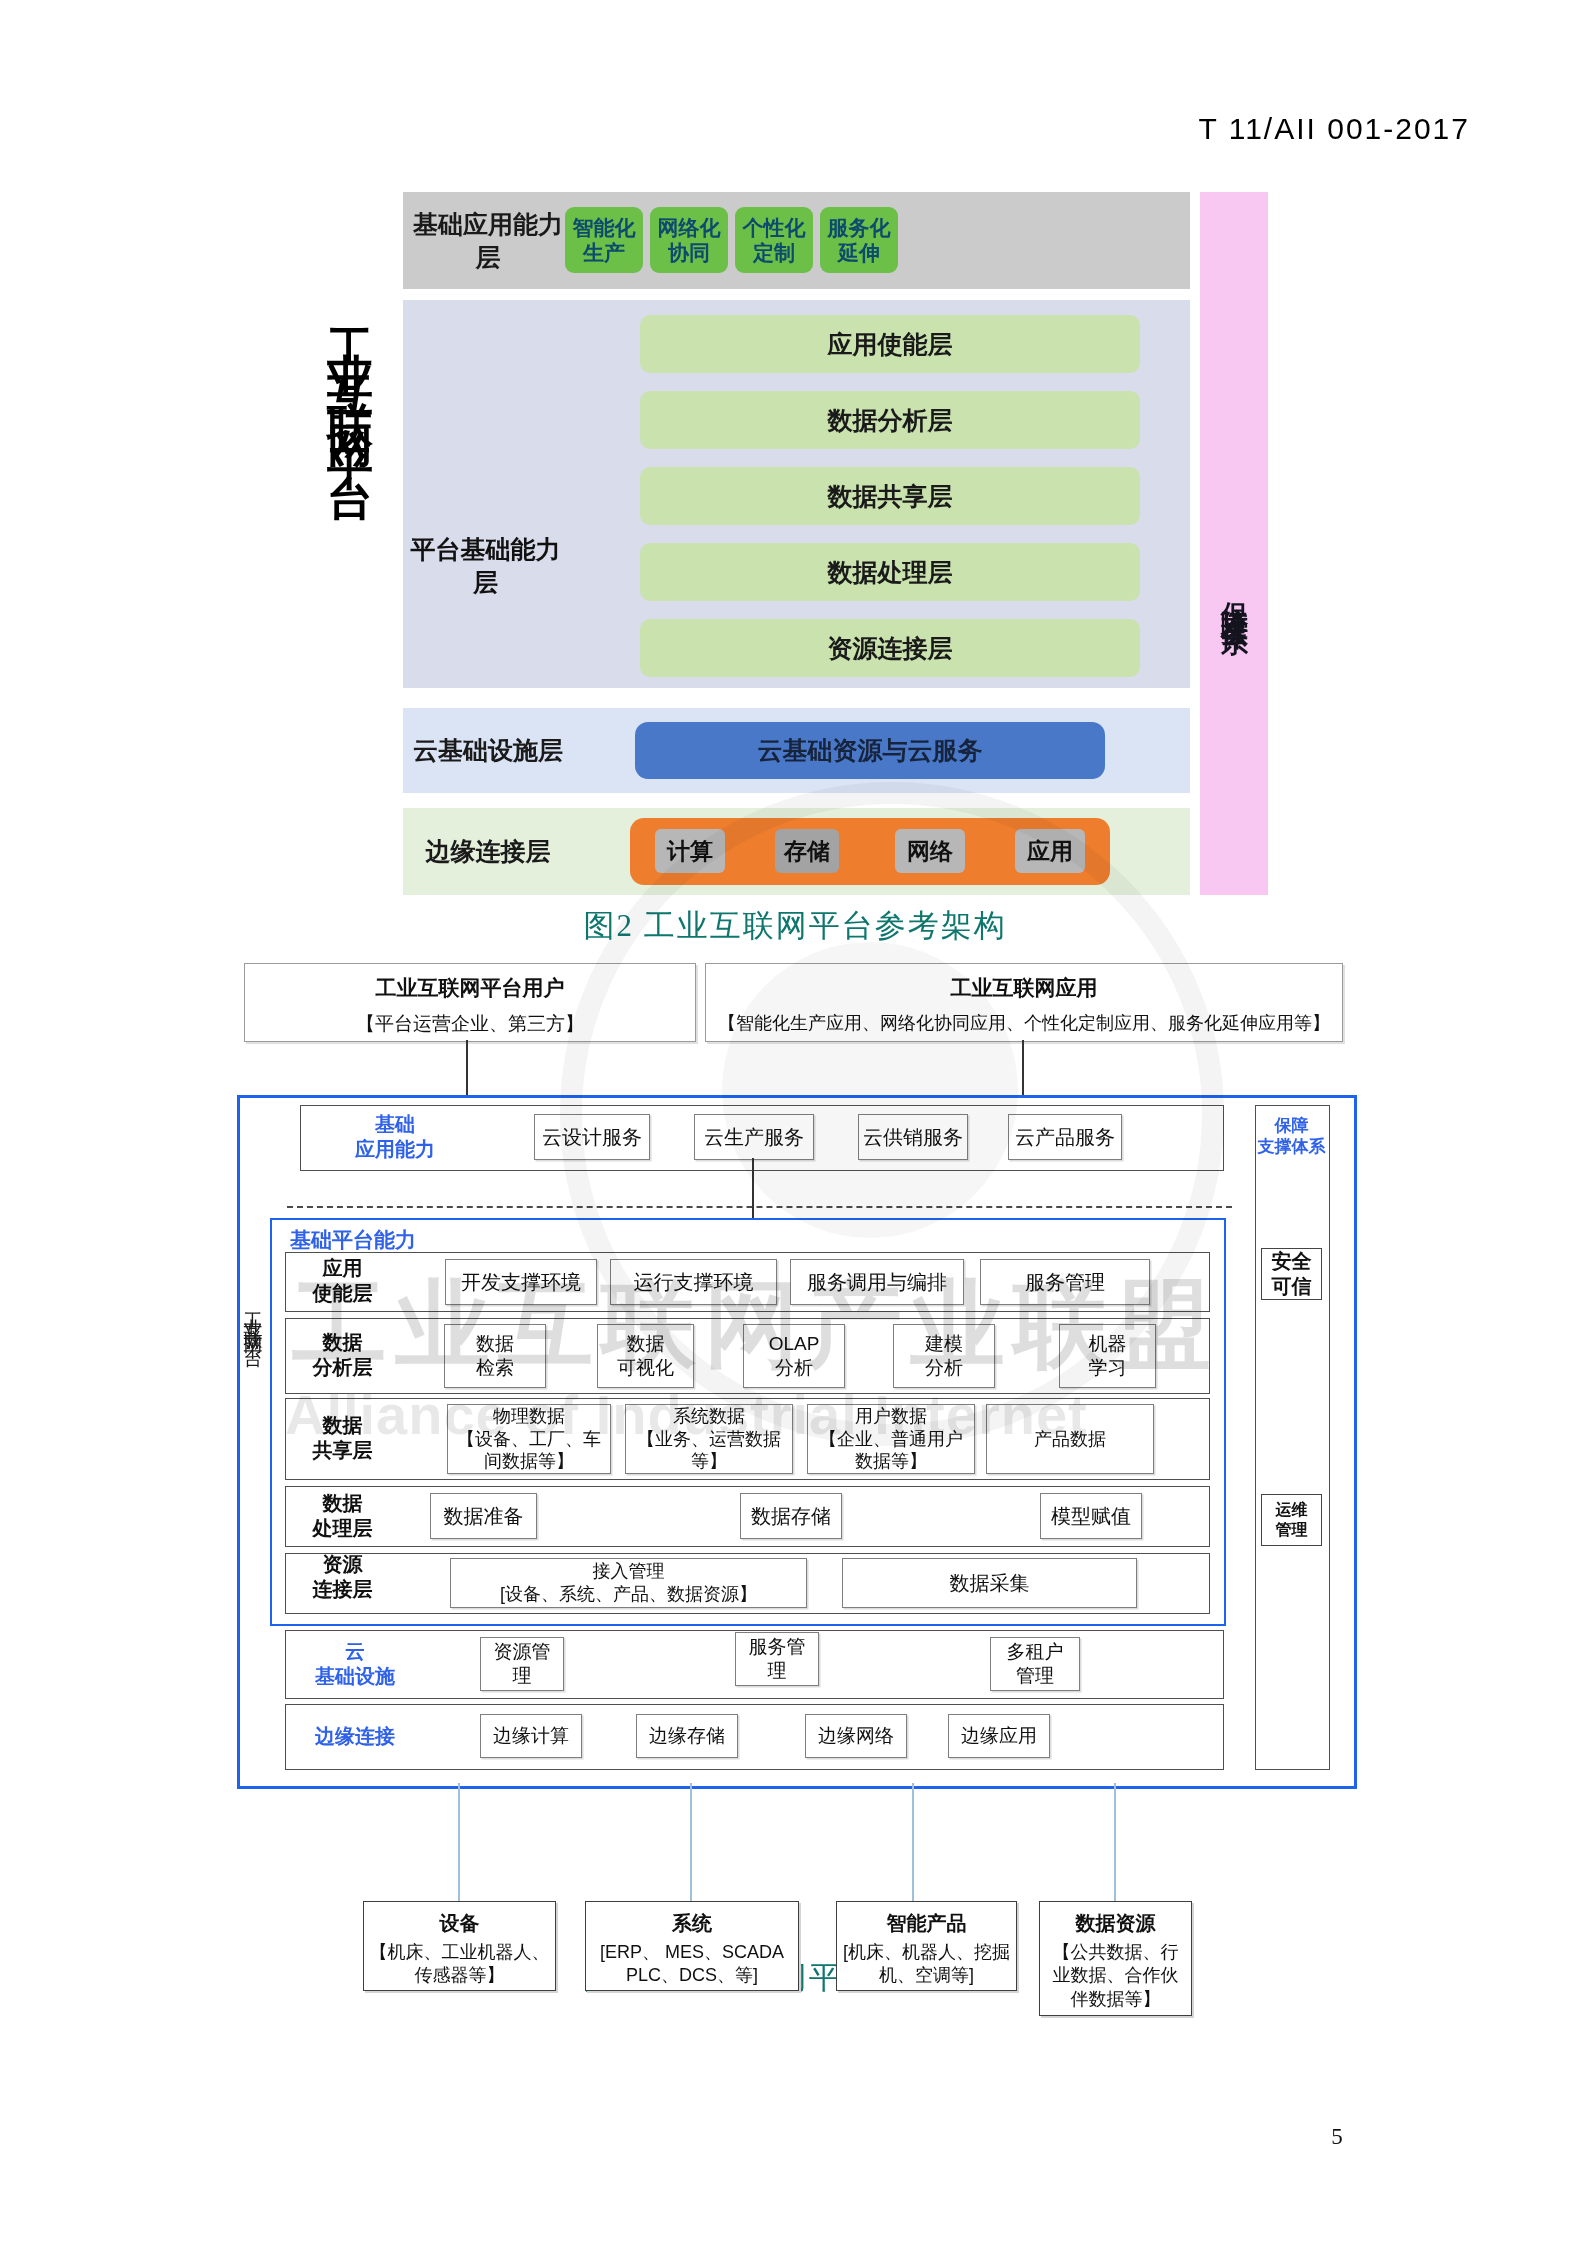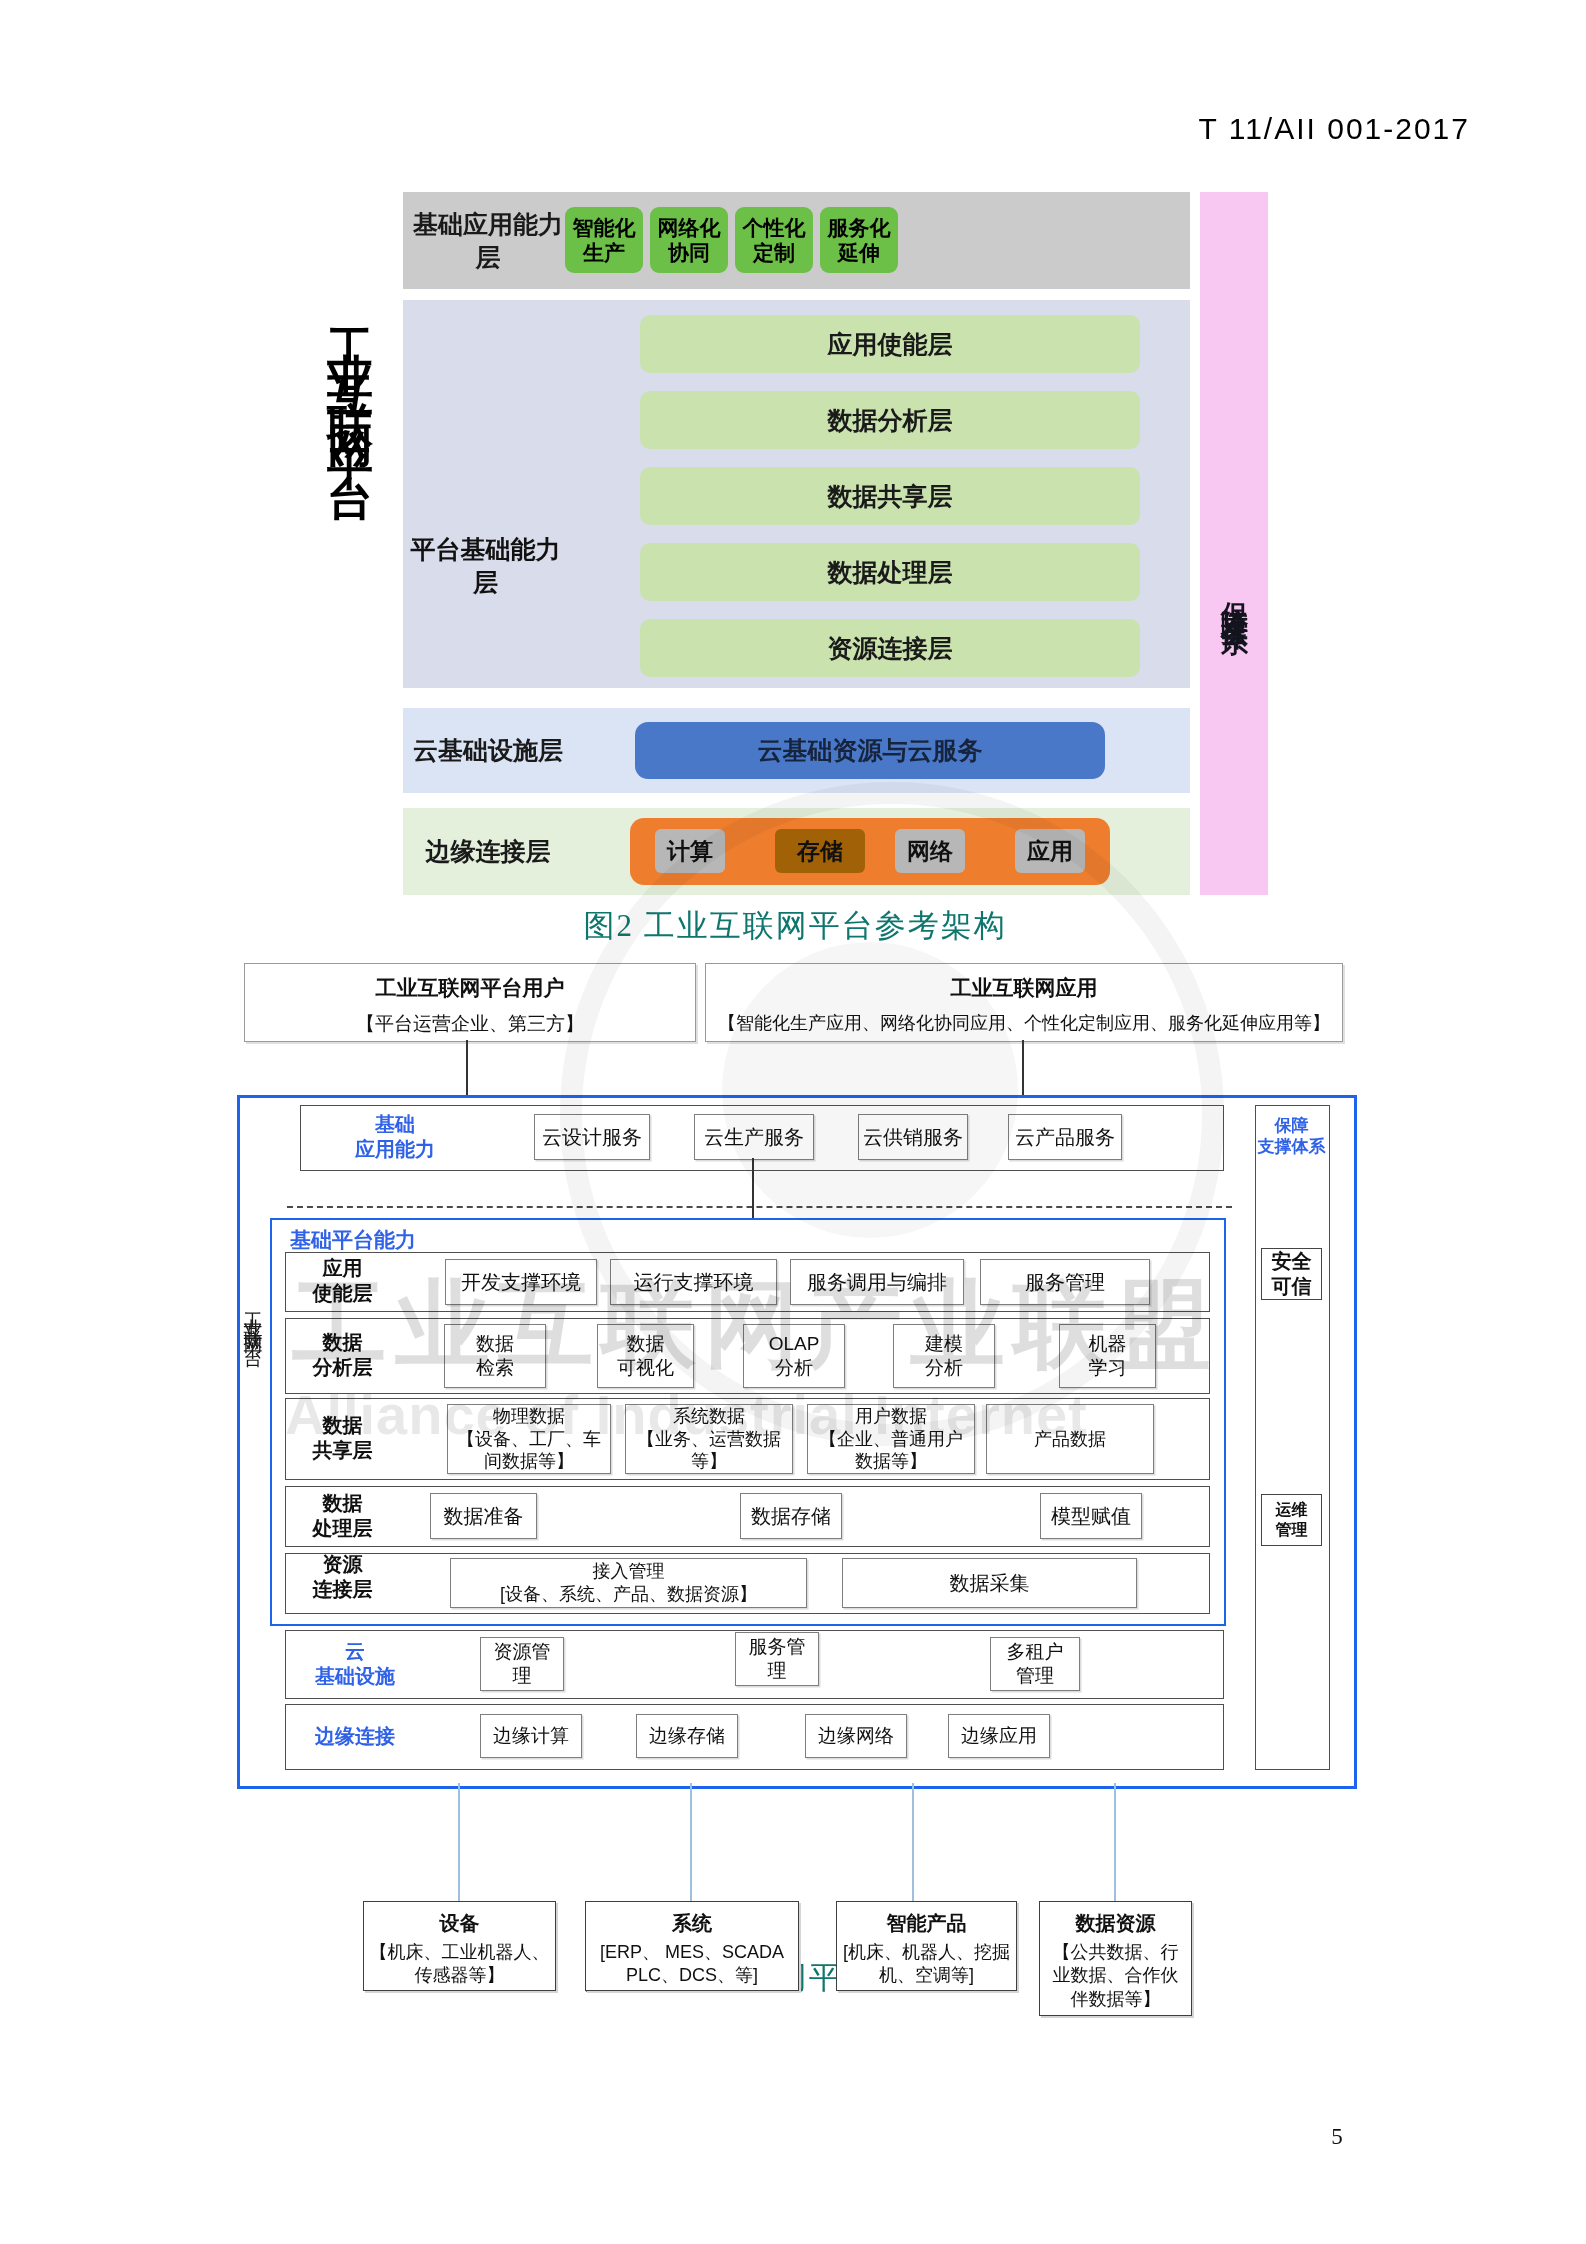--- a/index.html
+++ b/index.html
@@ -8,21 +8,21 @@
   .abs{position:absolute;}
   .flexc{display:flex;align-items:center;justify-content:center;text-align:center;}
   .pre{white-space:pre-line;}
   
   .doc-header{font-size:30px;letter-spacing:2px;color:#000;text-align:right;}
   .caption{font-family:"Liberation Serif","DejaVu Serif",serif;font-size:31px;color:#0f766e;text-align:center;letter-spacing:2px;}
   .pagenum{font-family:"Liberation Serif","DejaVu Serif",serif;font-size:23px;color:#111;text-align:center;}
   
   .band{position:absolute;left:403px;width:787px;}
   .band-label{position:absolute;left:10px;top:0;width:150px;height:100%;font-size:25px;font-weight:bold;color:#1a1a1a;}
-  .g-box{position:absolute;background:#6cbf47;border-radius:9px;font-size:21px;font-weight:bold;color:#000000;line-height:1.2;}
+  .g-box{position:absolute;background:#6cbf47;border-radius:9px;font-size:21px;font-weight:bold;color:#0c4a6e;line-height:1.2;}
   .row-green{position:absolute;left:237px;width:500px;height:58px;background:#c9e2ae;border-radius:10px;
              font-size:25px;font-weight:bold;color:#1a1a1a;}
   .vtitle2{writing-mode:vertical-rl;text-orientation:upright;font-size:46px;font-weight:bold;color:#000;letter-spacing:24px;line-height:1;}
   .pink-band{background:#f9c8f2;}
   .pink-text{writing-mode:vertical-rl;text-orientation:upright;font-size:27px;font-weight:bold;color:#14141e;letter-spacing:5px;line-height:1;}
   
   .wbox{position:absolute;background:#fff;border:1px solid #9a9a9a;box-shadow:2px 2px 0 #e0e0e0;}
   .wbox .t{font-weight:bold;font-size:21px;text-align:center;margin-top:10px;}
   .wbox .s{font-size:19px;text-align:center;margin-top:9px;}
   .mainbox{border:3px solid #1d63ed;background:transparent;}
@@ -80,21 +80,21 @@
 
   <div class="band z1" style="top:708px;height:85px;background:#dbe4f5;">
     <div class="band-label flexc">云基础设施层</div>
     <div class="abs flexc" style="left:232px;top:14px;width:470px;height:57px;background:#4a78c8;border-radius:13px;font-size:25px;font-weight:bold;color:#16243d;">云基础资源与云服务</div>
   </div>
 
   <div class="band z1" style="top:808px;height:87px;background:#e4f0dc;">
     <div class="band-label flexc">边缘连接层</div>
     <div class="abs" style="left:227px;top:10px;width:480px;height:67px;background:#ee7e2e;border-radius:14px;">
       <div class="abs flexc" style="left:25px;top:11px;width:70px;height:44px;background:#b7b7b7;border-radius:6px;font-size:23px;font-weight:bold;">计算</div>
-      <div class="abs flexc" style="left:145px;top:11px;width:90px;height:44px;background:#a16207;border-radius:6px;font-size:23px;font-weight:bold;">存储</div>
+      <div class="abs flexc" style="left:145px;top:11px;width:64px;height:44px;background:#a3a3a3;border-radius:6px;font-size:23px;font-weight:bold;">存储</div>
       <div class="abs flexc" style="left:265px;top:11px;width:70px;height:44px;background:#b7b7b7;border-radius:6px;font-size:23px;font-weight:bold;">网络</div>
       <div class="abs flexc" style="left:385px;top:11px;width:70px;height:44px;background:#b7b7b7;border-radius:6px;font-size:23px;font-weight:bold;">应用</div>
     </div>
   </div>
 
   <div class="abs pink-band flexc z1" style="left:1200px;top:192px;width:68px;height:703px;padding-top:0;">
     <div class="pink-text" style="margin-top:105px;">保障支撑体系</div>
   </div>
 
   <div class="abs caption" style="left:400px;top:905px;width:790px;">图2  工业互联网平台参考架构</div>

